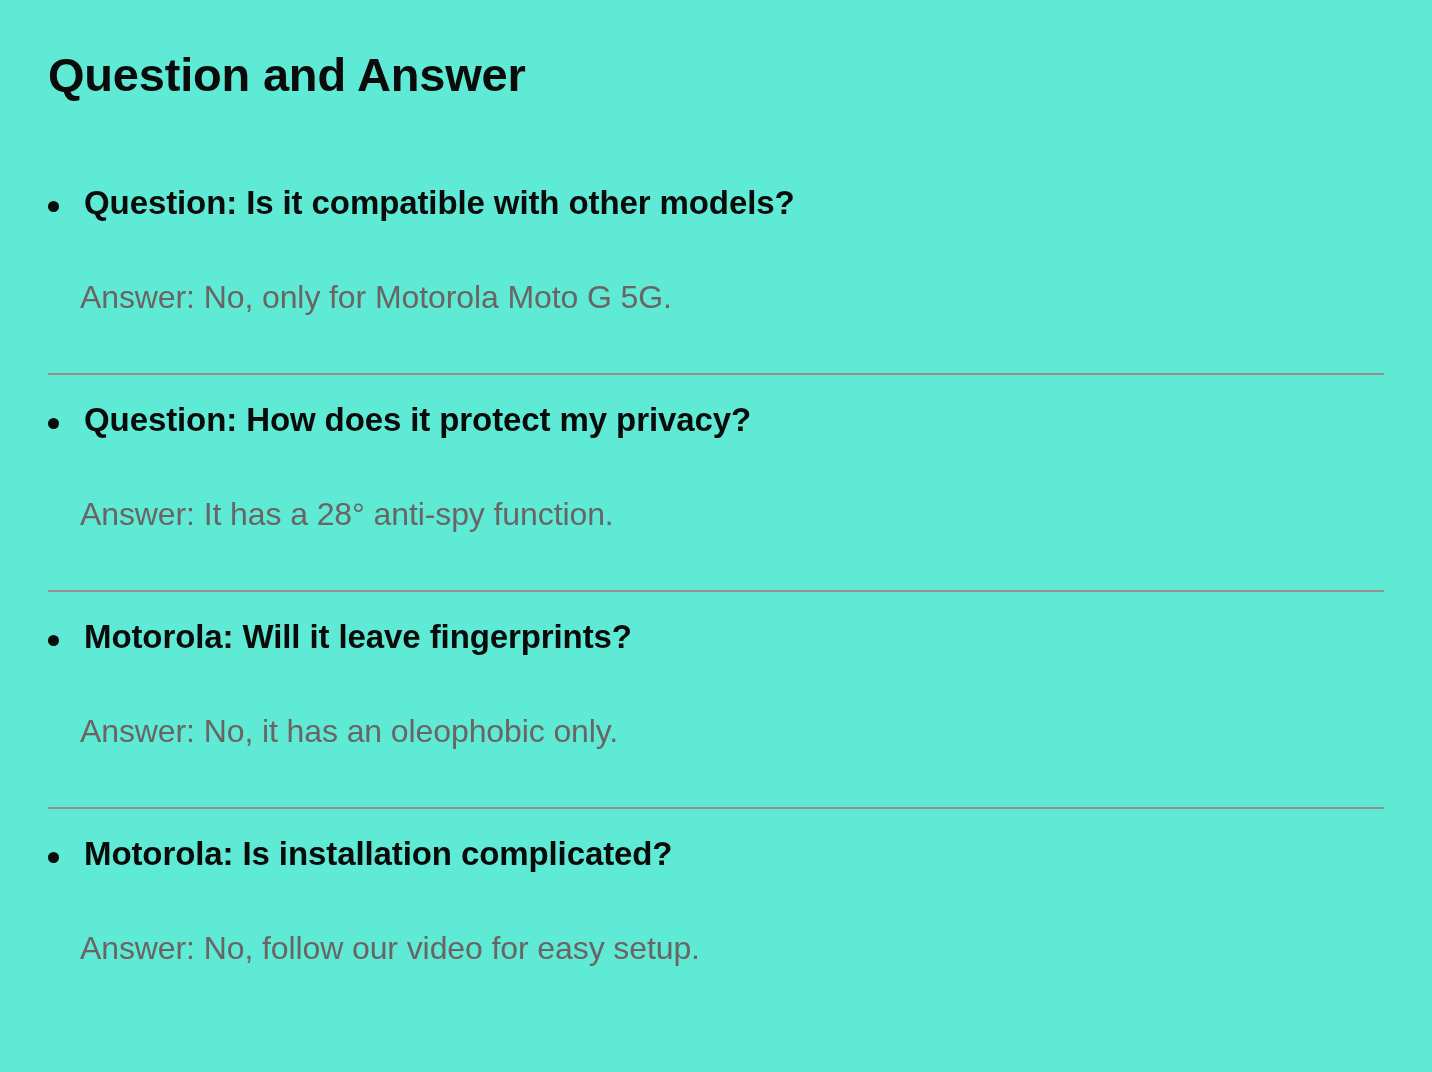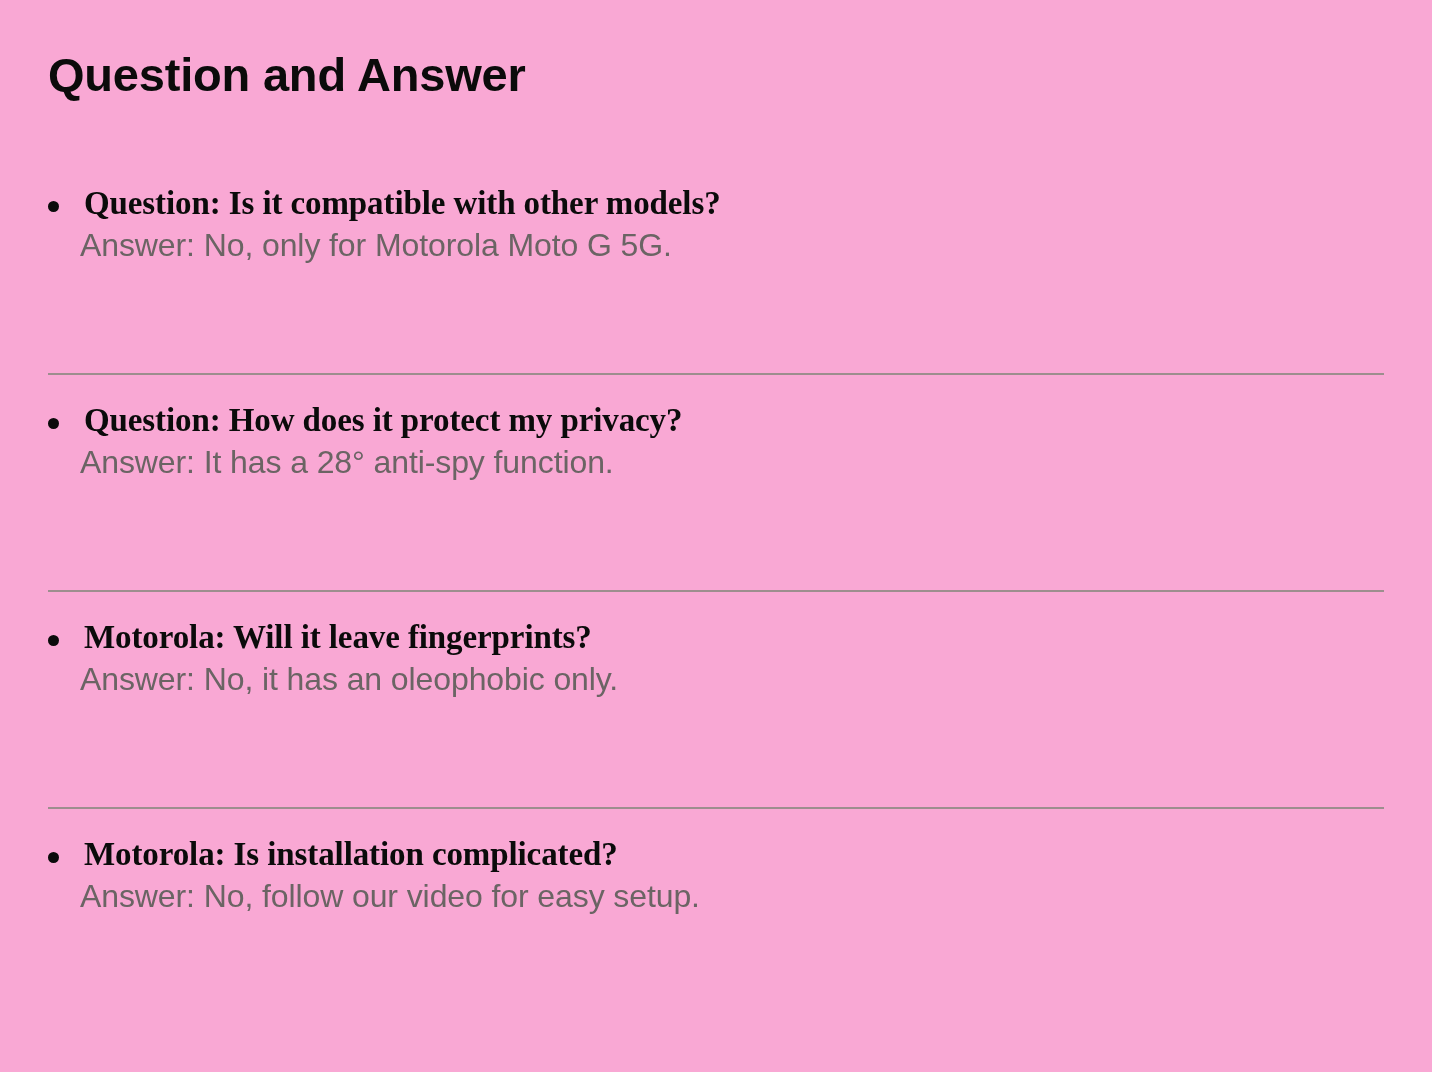--- a/index.html
+++ b/index.html
@@ -12,21 +12,21 @@
     background: #fcefef;
     font-family: "Liberation Sans", sans-serif;
     -webkit-font-smoothing: antialiased;
     overflow: hidden;
   }
 
   .qa-panel {
     position: relative;
     width: 1432px;
     height: 1072px;
-    background: #f9a8d4;
+    background: #5eead4;
     box-sizing: border-box;
     padding: 16px;
   }
 
   .qa-title {
     position: absolute;
     left: 48px;
     top: 44px;
     font-size: 47px;
     line-height: 62px;
@@ -50,21 +50,20 @@
     height: 217px;
   }
   .qa-item.last {
     height: 200px;
   }
 
   .qa-question-row {
     position: relative;
     padding-left: 84px;
     padding-top: 24px;
-    font-family: Liberation Serif, serif;
   }
 
   .qa-bullet {
     position: absolute;
     left: 48px;
     top: 43px;
     width: 11px;
     height: 11px;
     border-radius: 50%;
     background: #0b0b0b;
@@ -74,20 +73,21 @@
     font-size: 33px;
     line-height: 42px;
     font-weight: 700;
     color: #0b0b0b;
     letter-spacing: -0.1px;
     white-space: nowrap;
   }
 
   .qa-answer {
     margin-left: 80px;
+    margin-top: 52px;
     font-size: 32px;
     line-height: 42px;
     font-weight: 400;
     color: #6b6464;
     letter-spacing: -0.1px;
     white-space: nowrap;
   }
 
   .qa-divider {
     position: absolute;

